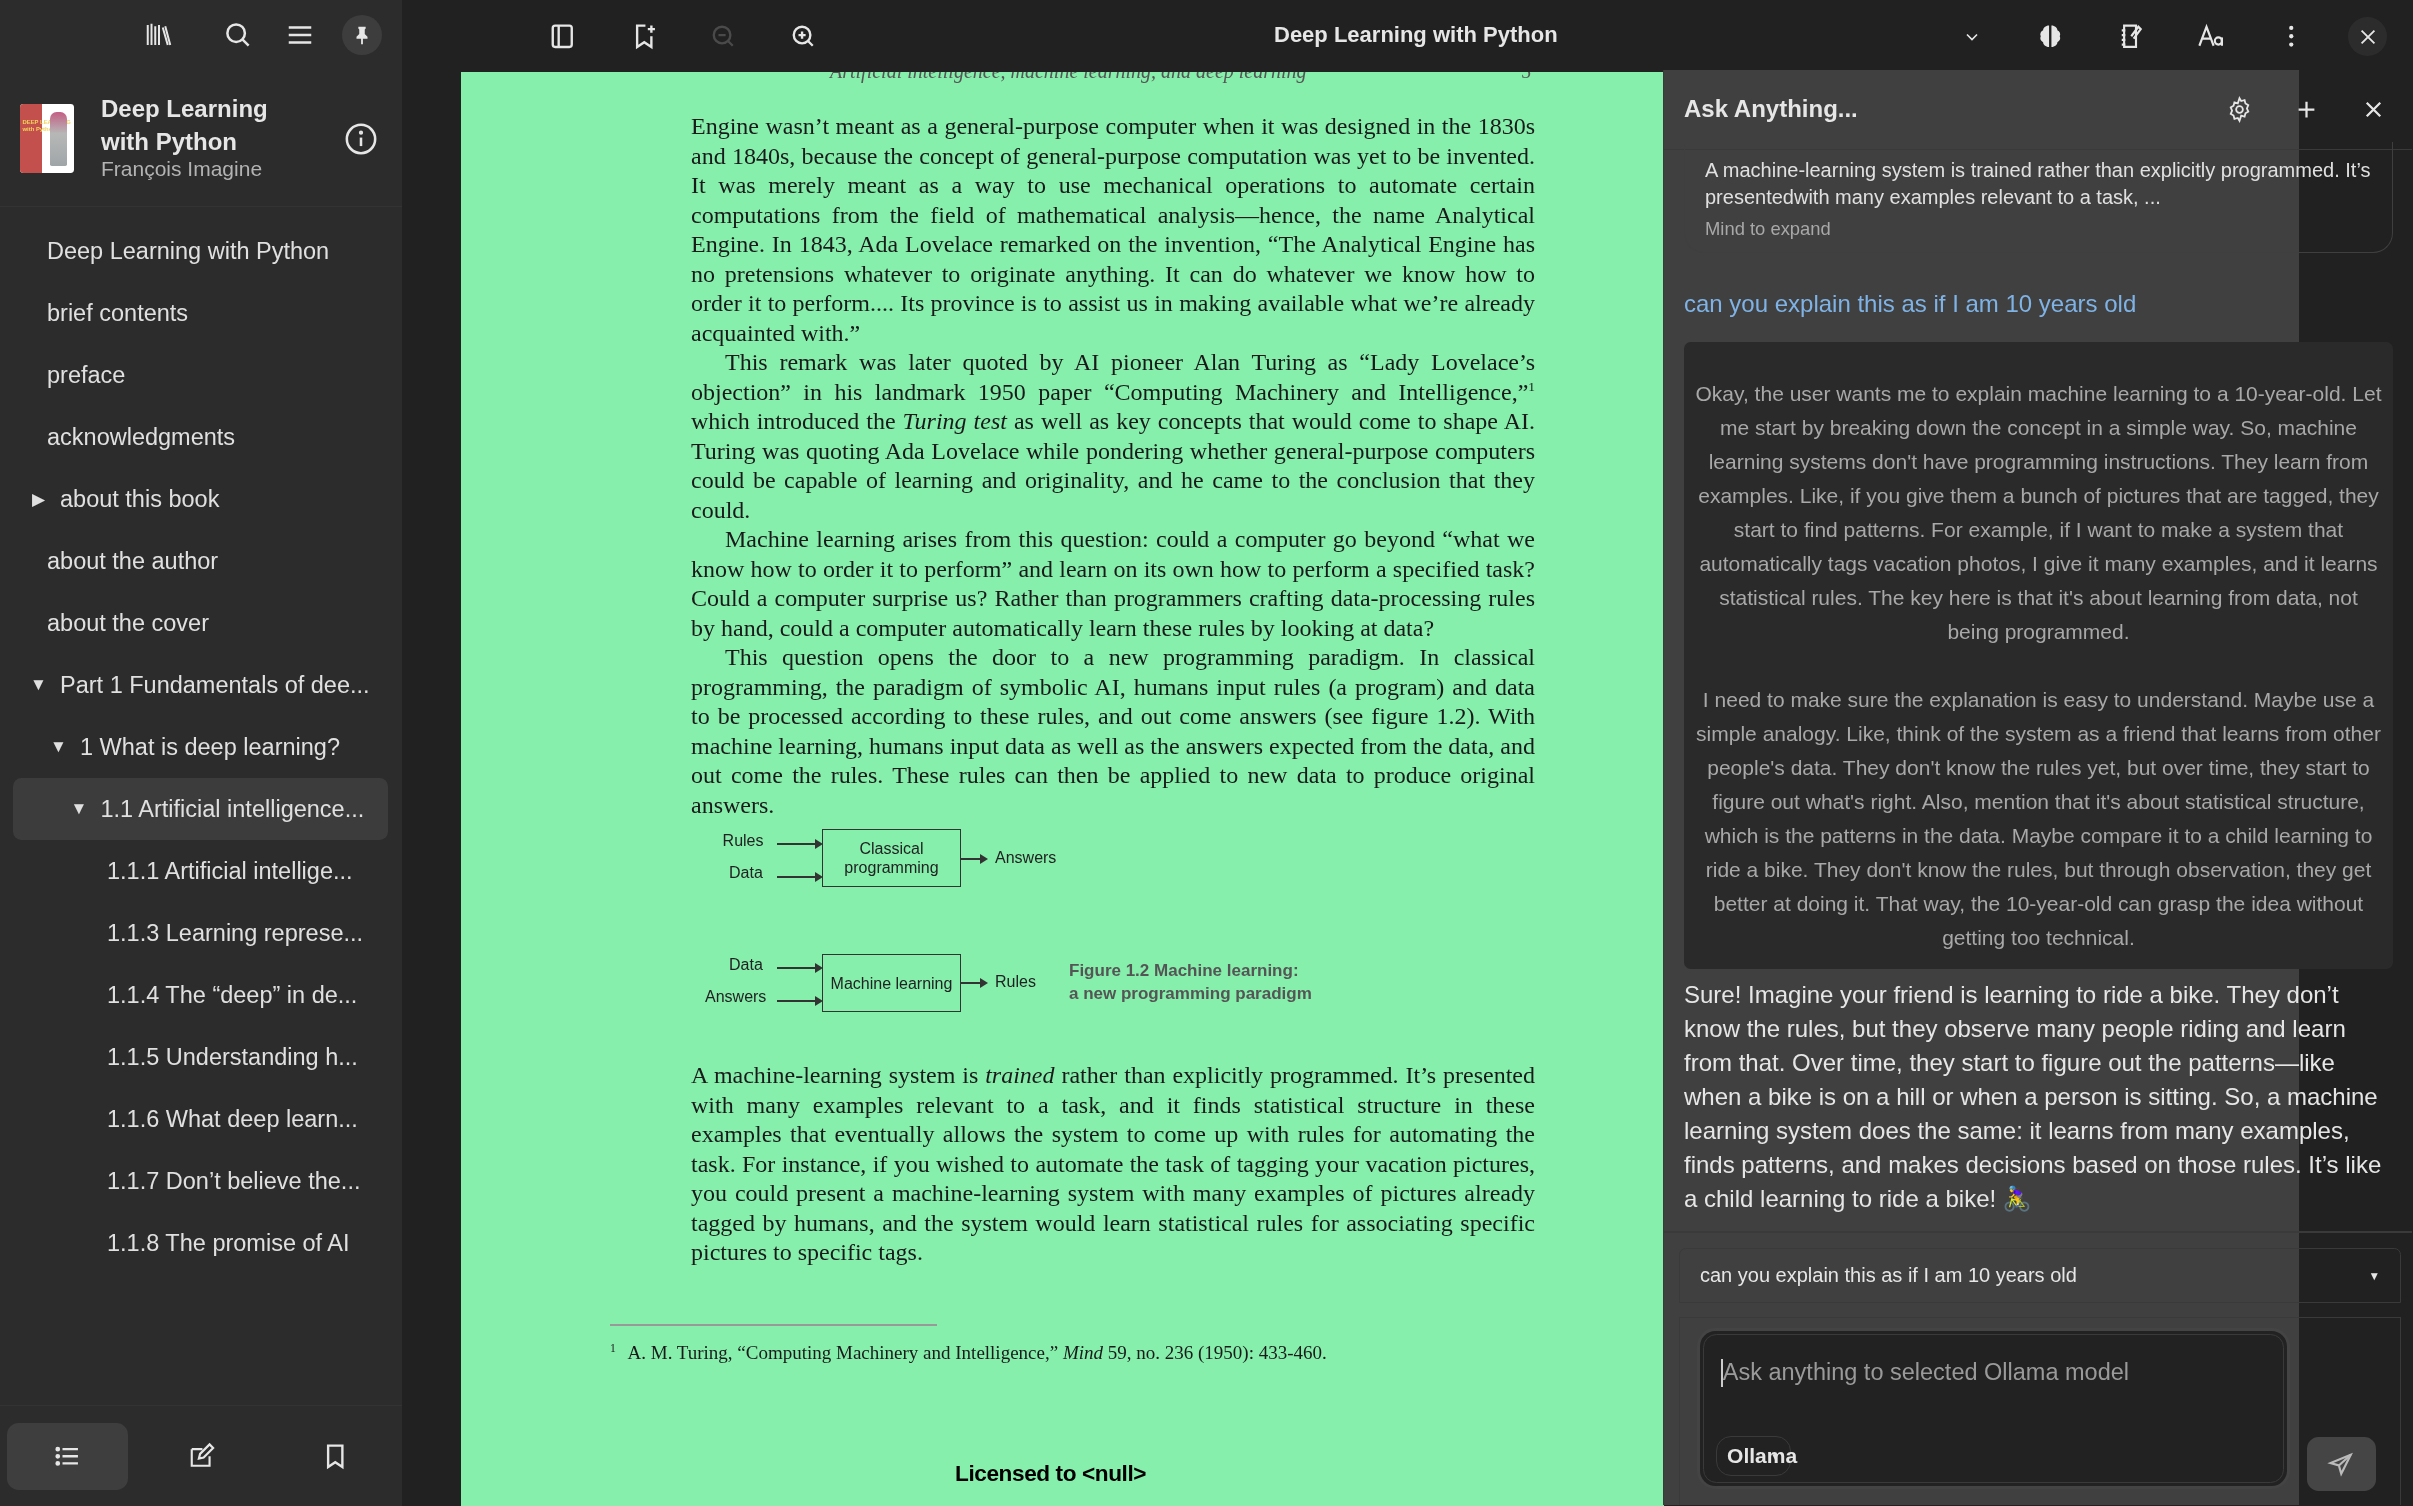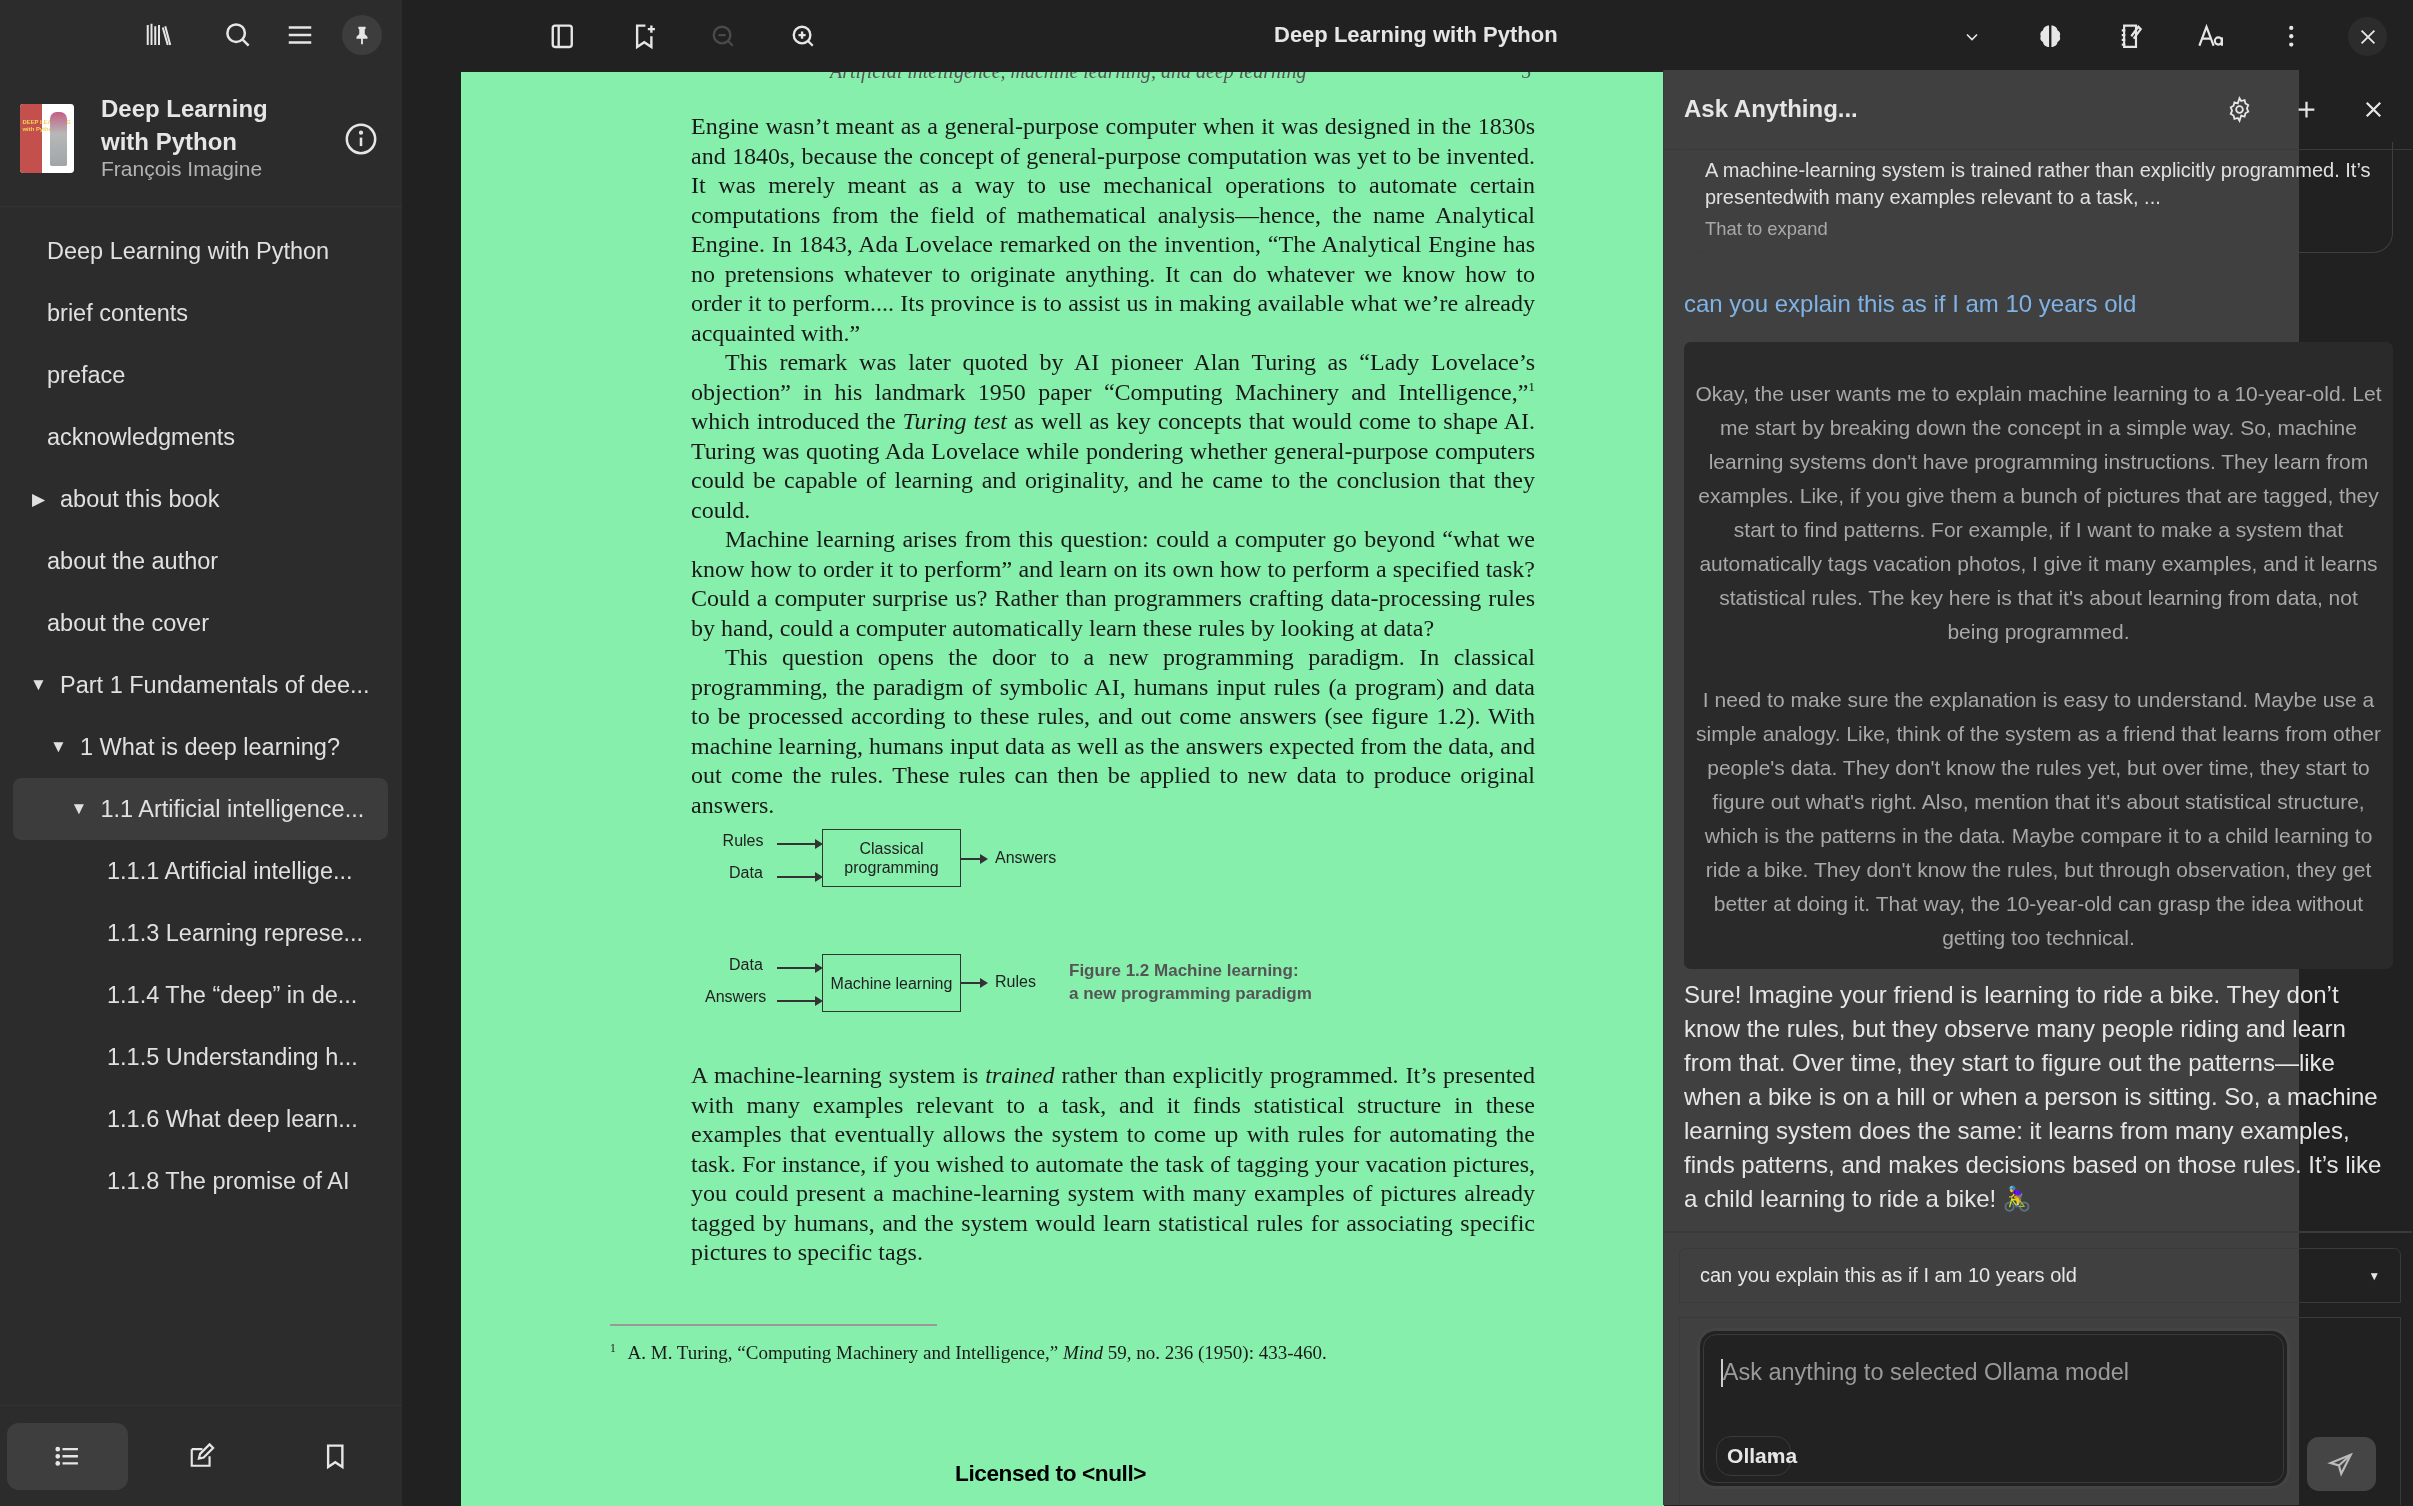--- a/index.html
+++ b/index.html
@@ -171,20 +171,23 @@
       <div class="toc-item" style="padding-left:107px">
           <span>1.1.4 The “deep” in de...</span>
         </div>
       <div class="toc-item" style="padding-left:107px">
           <span>1.1.5 Understanding h...</span>
         </div>
       <div class="toc-item" style="padding-left:107px">
           <span>1.1.6 What deep learn...</span>
         </div>
       <div class="toc-item" style="padding-left:107px">
+          <span>1.1.7 Don’t believe the...</span>
+        </div>
+      <div class="toc-item" style="padding-left:107px">
           <span>1.1.8 The promise of AI</span>
         </div>
     </nav>
 
     <div class="sb-bottom">
       <div class="sb-tab active" style="left:6.7px">
         <svg viewBox="0 0 24 24" fill="none" stroke="#e6e6e6" stroke-width="2">
             <path d="M8 6h13M8 12h13M8 18h13"></path>
             <circle cx="4" cy="6" r="1" fill="#e6e6e6"></circle>
             <circle cx="4" cy="12" r="1" fill="#e6e6e6"></circle>
@@ -331,21 +334,21 @@
       </div>
       <div class="ch-icon" style="left:692px">
         <svg viewBox="0 0 24 24" fill="none" stroke="#e6e6e6" stroke-width="2">
             <path d="M6 6l12 12M18 6L6 18"></path>
           </svg>
       </div>
     </div>
 
     <div class="context-card">
       <div class="context-text">A machine-learning system is trained rather than explicitly programmed. It’s presentedwith many examples relevant to a task, ...</div>
-      <div class="context-expand">That to expand</div>
+      <div class="context-expand">Mind to expand</div>
     </div>
 
     <div class="user-q">can you explain this as if I am 10 years old</div>
 
     <div class="think">
       <p>Okay, the user wants me to explain machine learning to a 10-year-old. Let me start by breaking down the concept in a simple way. So, machine learning systems don't have programming instructions. They learn from examples. Like, if you give them a bunch of pictures that are tagged, they start to find patterns. For example, if I want to make a system that automatically tags vacation photos, I give it many examples, and it learns statistical rules. The key here is that it's about learning from data, not being programmed.</p>
       <p>I need to make sure the explanation is easy to understand. Maybe use a simple analogy. Like, think of the system as a friend that learns from other people's data. They don't know the rules yet, but over time, they start to figure out what's right. Also, mention that it's about statistical structure, which is the patterns in the data. Maybe compare it to a child learning to ride a bike. They don't know the rules, but through observation, they get better at doing it. That way, the 10-year-old can grasp the idea without getting too technical.</p>
     </div>
 
     <div class="answer">Sure! Imagine your friend is learning to ride a bike. They don’t know the rules, but they observe many people riding and learn from that. Over time, they start to figure out the patterns—like when a bike is on a hill or when a person is sitting. So, a machine learning system does the same: it learns from many examples, finds patterns, and makes decisions based on those rules. It’s like a child learning to ride a bike! 🚴‍♀️</div>

